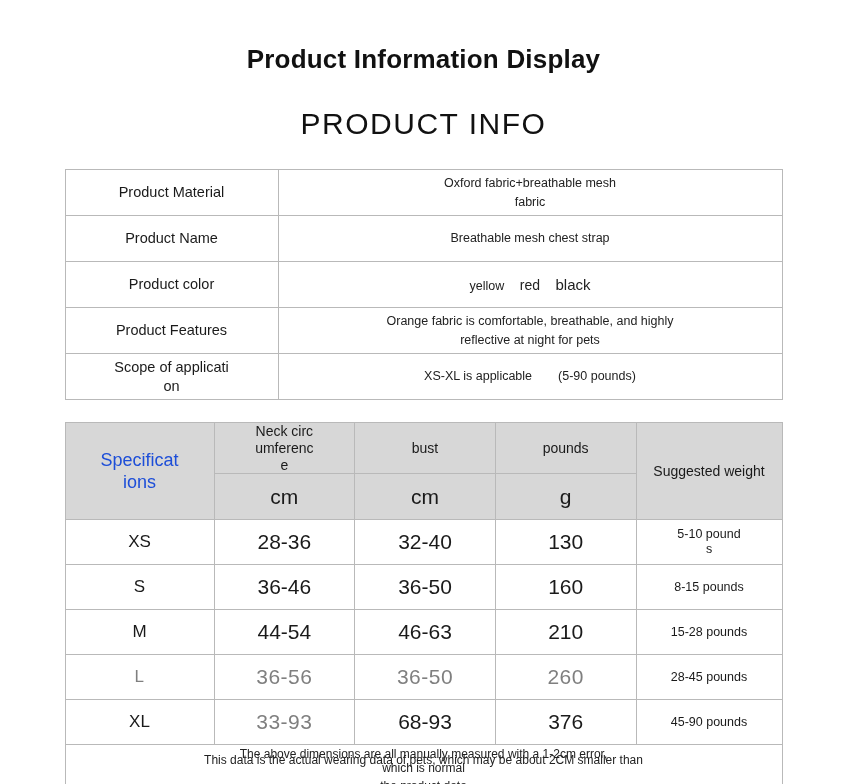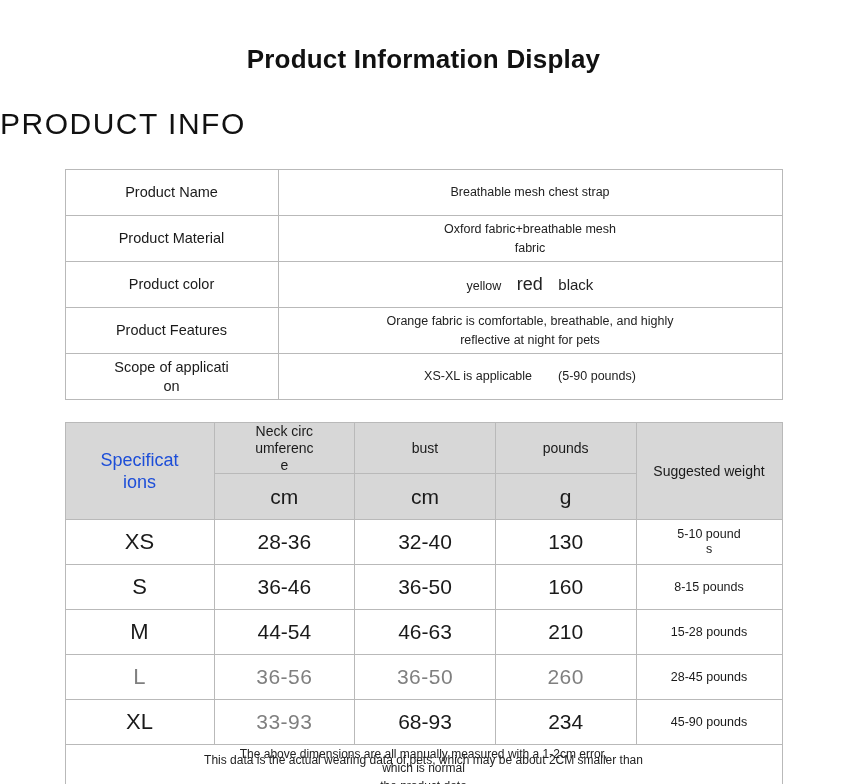--- a/index.html
+++ b/index.html
@@ -22,21 +22,21 @@
   }
   .title-main {
     text-align: center;
     font-size: 26px;
     font-weight: bold;
     color: #111;
     margin-top: 44px;
     letter-spacing: 0.2px;
   }
   .title-sub {
-    text-align: left;
+    text-align: center;
     font-size: 30px;
     font-weight: normal;
     color: #111;
     margin-top: 32px;
     letter-spacing: 1.5px;
   }
 
   
   .info-table {
     width: 718px;
@@ -61,21 +61,21 @@
     font-size: 12.5px;
     color: #222;
     line-height: 1.45;
     padding: 6px 10px;
   }
   .color-row {
     display: inline-block;
   }
   .color-row span { margin: 12px 6px; }
   .c-yellow { font-size: 12.5px; }
-  .c-red { font-size: 18px; }
+  .c-red { font-size: 14px; }
   .c-black { font-size: 15px; }
   .scope-val .gap { display: inline-block; width: 26px; }
 
   
   .size-table {
     width: 718px;
     margin: 22px auto 0 auto;
     border-collapse: collapse;
     table-layout: fixed;
   }
@@ -108,21 +108,21 @@
   .hdr-suggest {
     width: 145px;
     font-size: 14px;
     color: #1a1a1a;
   }
   .size-table tbody td {
     height: 44px;
     background: #fff;
   }
   .cell-size {
-    font-size: 22px;
+    font-size: 17px;
   }
   .cell-num {
     font-size: 21px;
   }
   .cell-sugg {
     font-size: 12.5px;
     line-height: 1.25;
   }
   .blurry {
     color: #555;
@@ -153,29 +153,29 @@
 <body>
 
 <div class="page">
 
   <div class="title-main">Product Information Display</div>
   <div class="title-sub">PRODUCT INFO</div>
 
   <table class="info-table">
     <tbody>
       <tr>
-        <td class="info-label">Product Name</td>
-        <td class="info-value">Breathable mesh chest strap</td>
-      </tr>
-      <tr>
         <td class="info-label">Product Material</td>
         <td class="info-value">
           <span>Oxford fabric+breathable mesh</span><br>
           <span>fabric</span>
         </td>
+      </tr>
+      <tr>
+        <td class="info-label">Product Name</td>
+        <td class="info-value">Breathable mesh chest strap</td>
       </tr>
       <tr>
         <td class="info-label">Product color</td>
         <td class="info-value">
           <span class="color-row">
             <span class="c-yellow">yellow</span>
             <span class="c-red">red</span>
             <span class="c-black">black</span>
           </span>
         </td>
@@ -250,21 +250,21 @@
         <td class="cell-size blurry">L</td>
         <td class="cell-num blurry">36-56</td>
         <td class="cell-num blurry">36-50</td>
         <td class="cell-num blurry">260</td>
         <td class="cell-sugg">28-45 pounds</td>
       </tr>
       <tr>
         <td class="cell-size">XL</td>
         <td class="cell-num blurry">33-93</td>
         <td class="cell-num">68-93</td>
-        <td class="cell-num">234</td>
+        <td class="cell-num">376</td>
         <td class="cell-sugg">45-90 pounds</td>
       </tr>
       <tr>
         <td class="footnote" colspan="5">
           <span class="l1">The above dimensions are all manually measured with a 1-2cm error,</span>
           <span class="l2">This data is the actual wearing data of pets, which may be about 2CM smaller than</span>
           <span class="l3">which is normal</span>
           <span class="l3">the product data</span>
         </td>
       </tr>

